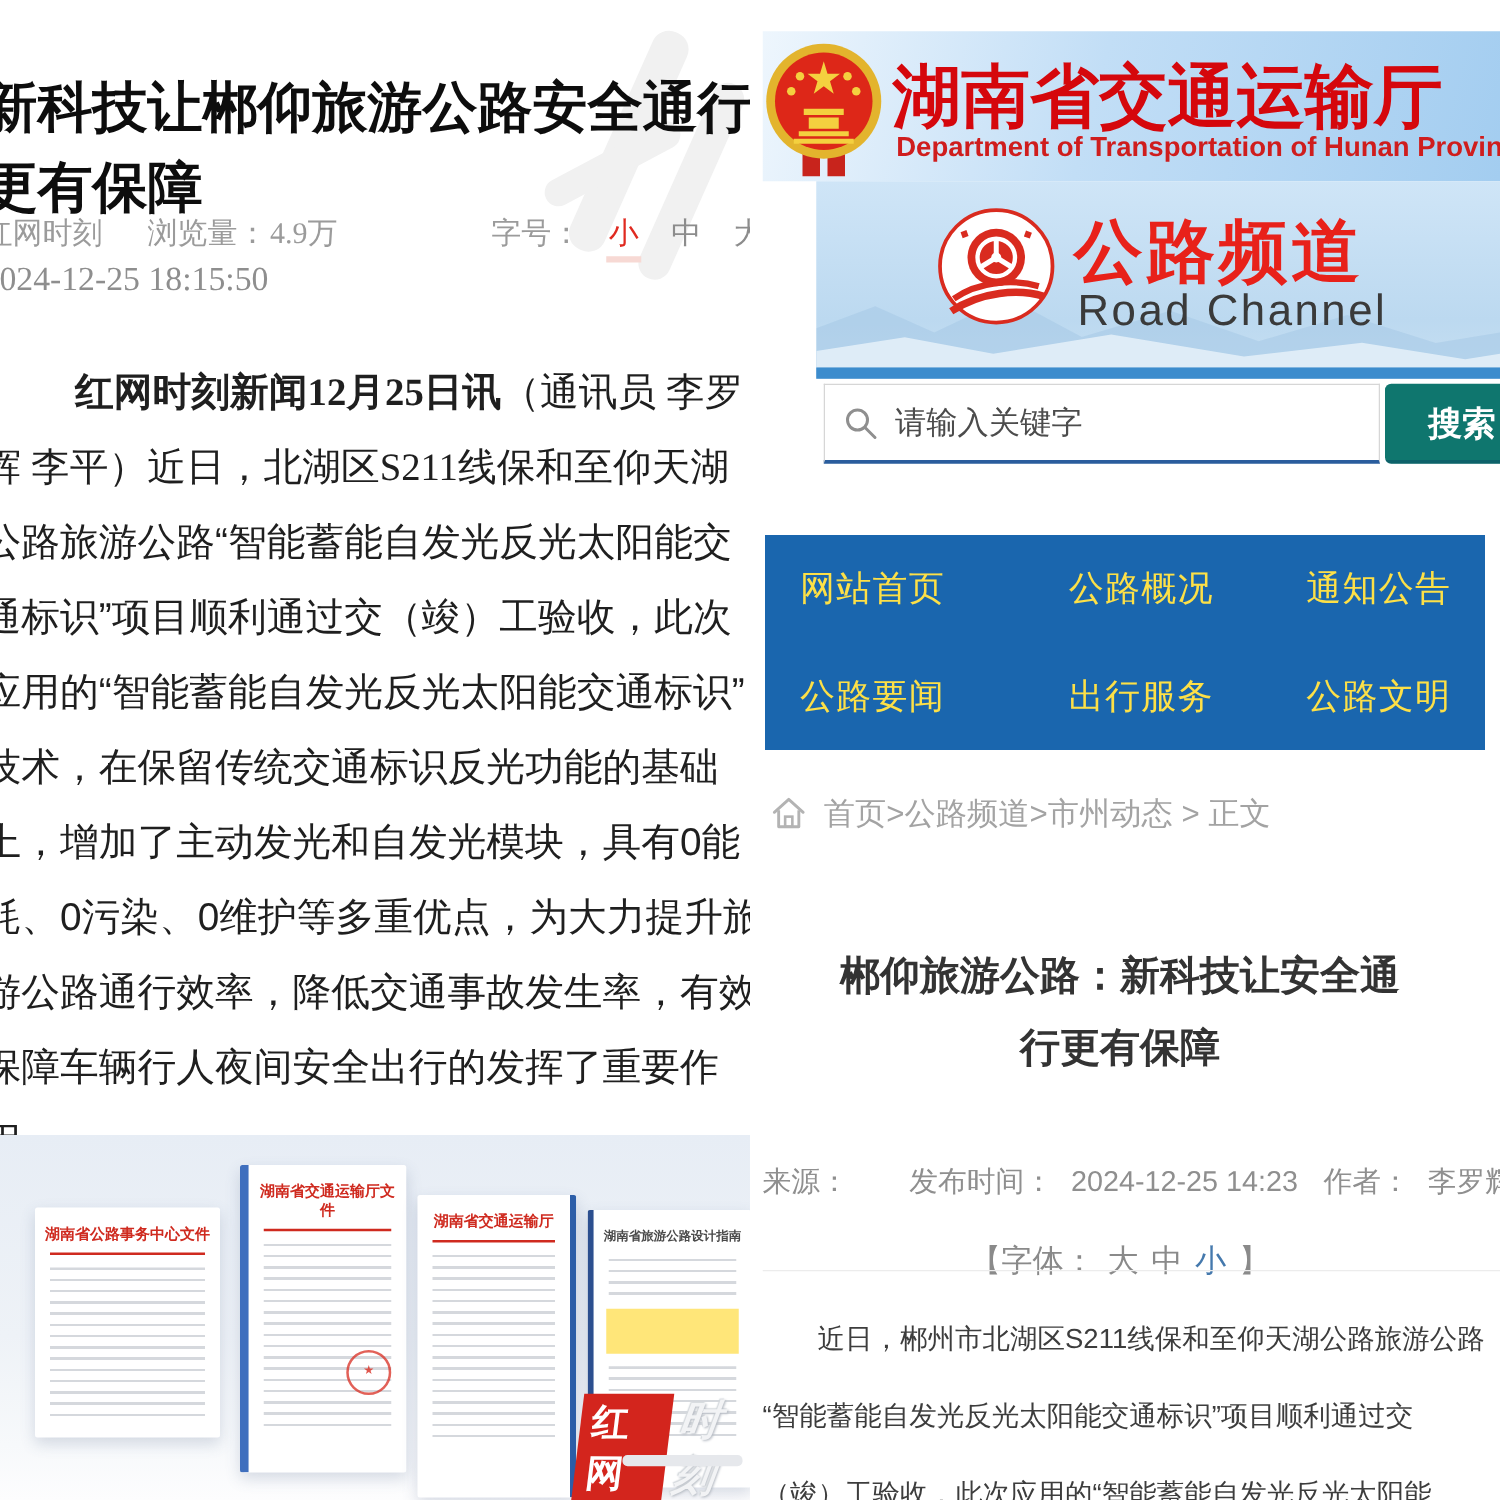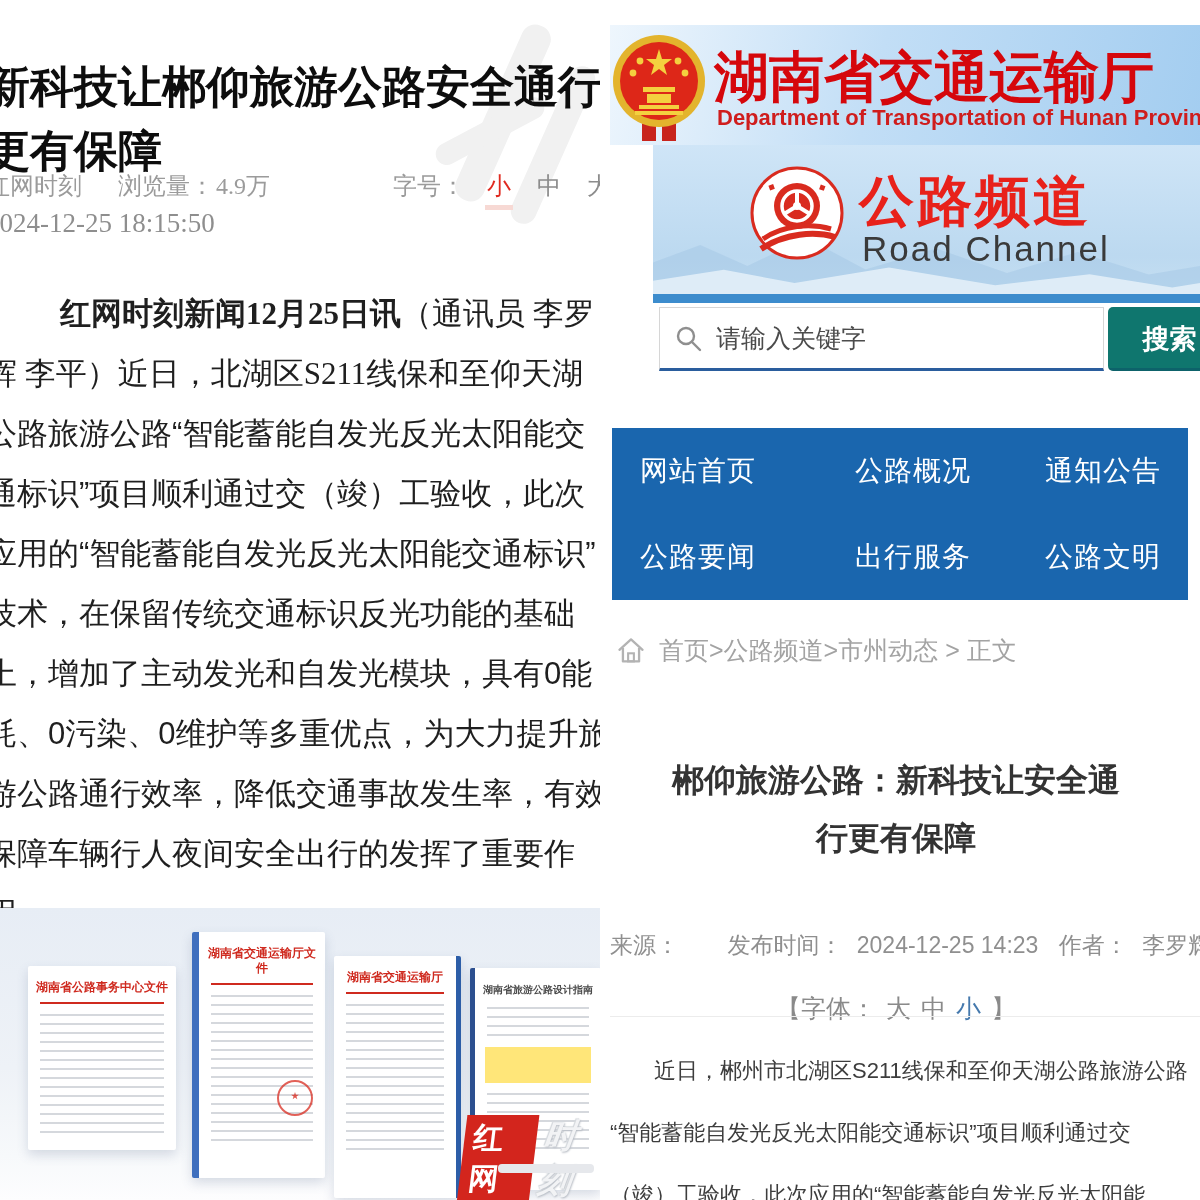--- a/index.html
+++ b/index.html
@@ -85,21 +85,21 @@
        font-family:"Liberation Sans",sans-serif;}
   .search-input::placeholder{color:#4c4c4c;}
   .mag-icon{position:absolute;left:15px;top:17px;}
   .search-btn{position:absolute;left:449px;top:0;width:123px;height:64px;background:#0f766e;color:#fff;
        font-size:27px;font-weight:700;border:none;border-radius:5px;cursor:pointer;
        box-shadow:inset -3px -3px 0 rgba(9,48,97,.28);font-family:"Liberation Sans",sans-serif;}
 
   .nav{position:absolute;left:2px;top:428px;width:576px;height:172px;background:#1a66ae;
        display:grid;grid-template-columns:215px 190px auto;grid-template-rows:1fr 1fr;
        align-items:center;padding-left:28px;box-sizing:border-box;}
-  .nav-item{color:#ffffff;font-size:28px;letter-spacing:1px;cursor:pointer;white-space:nowrap;}
+  .nav-item{color:#fde047;font-size:28px;letter-spacing:1px;cursor:pointer;white-space:nowrap;}
 
   .crumb{position:absolute;left:6px;top:634px;display:flex;align-items:center;gap:13px;
          color:#a3a3a3;font-size:25px;}
   .r-title{position:absolute;left:0;top:724px;width:572px;text-align:center;
            font-size:32px;font-weight:700;color:#333;line-height:58px;}
   .r-title div{white-space:nowrap;}
   .r-meta{position:absolute;left:0;top:930px;width:578px;text-align:center;color:#8f8f8f;
           font-size:23px;white-space:nowrap;}
   .r-meta .gap-l{margin-left:42px;} .r-meta .gap-s{margin-left:14px;margin-top:16px;} .r-meta .gap-xs{margin-left:8px;}
   .r-font{position:absolute;left:0;top:992px;width:572px;text-align:center;font-size:25px;color:#8a8a8a;}

